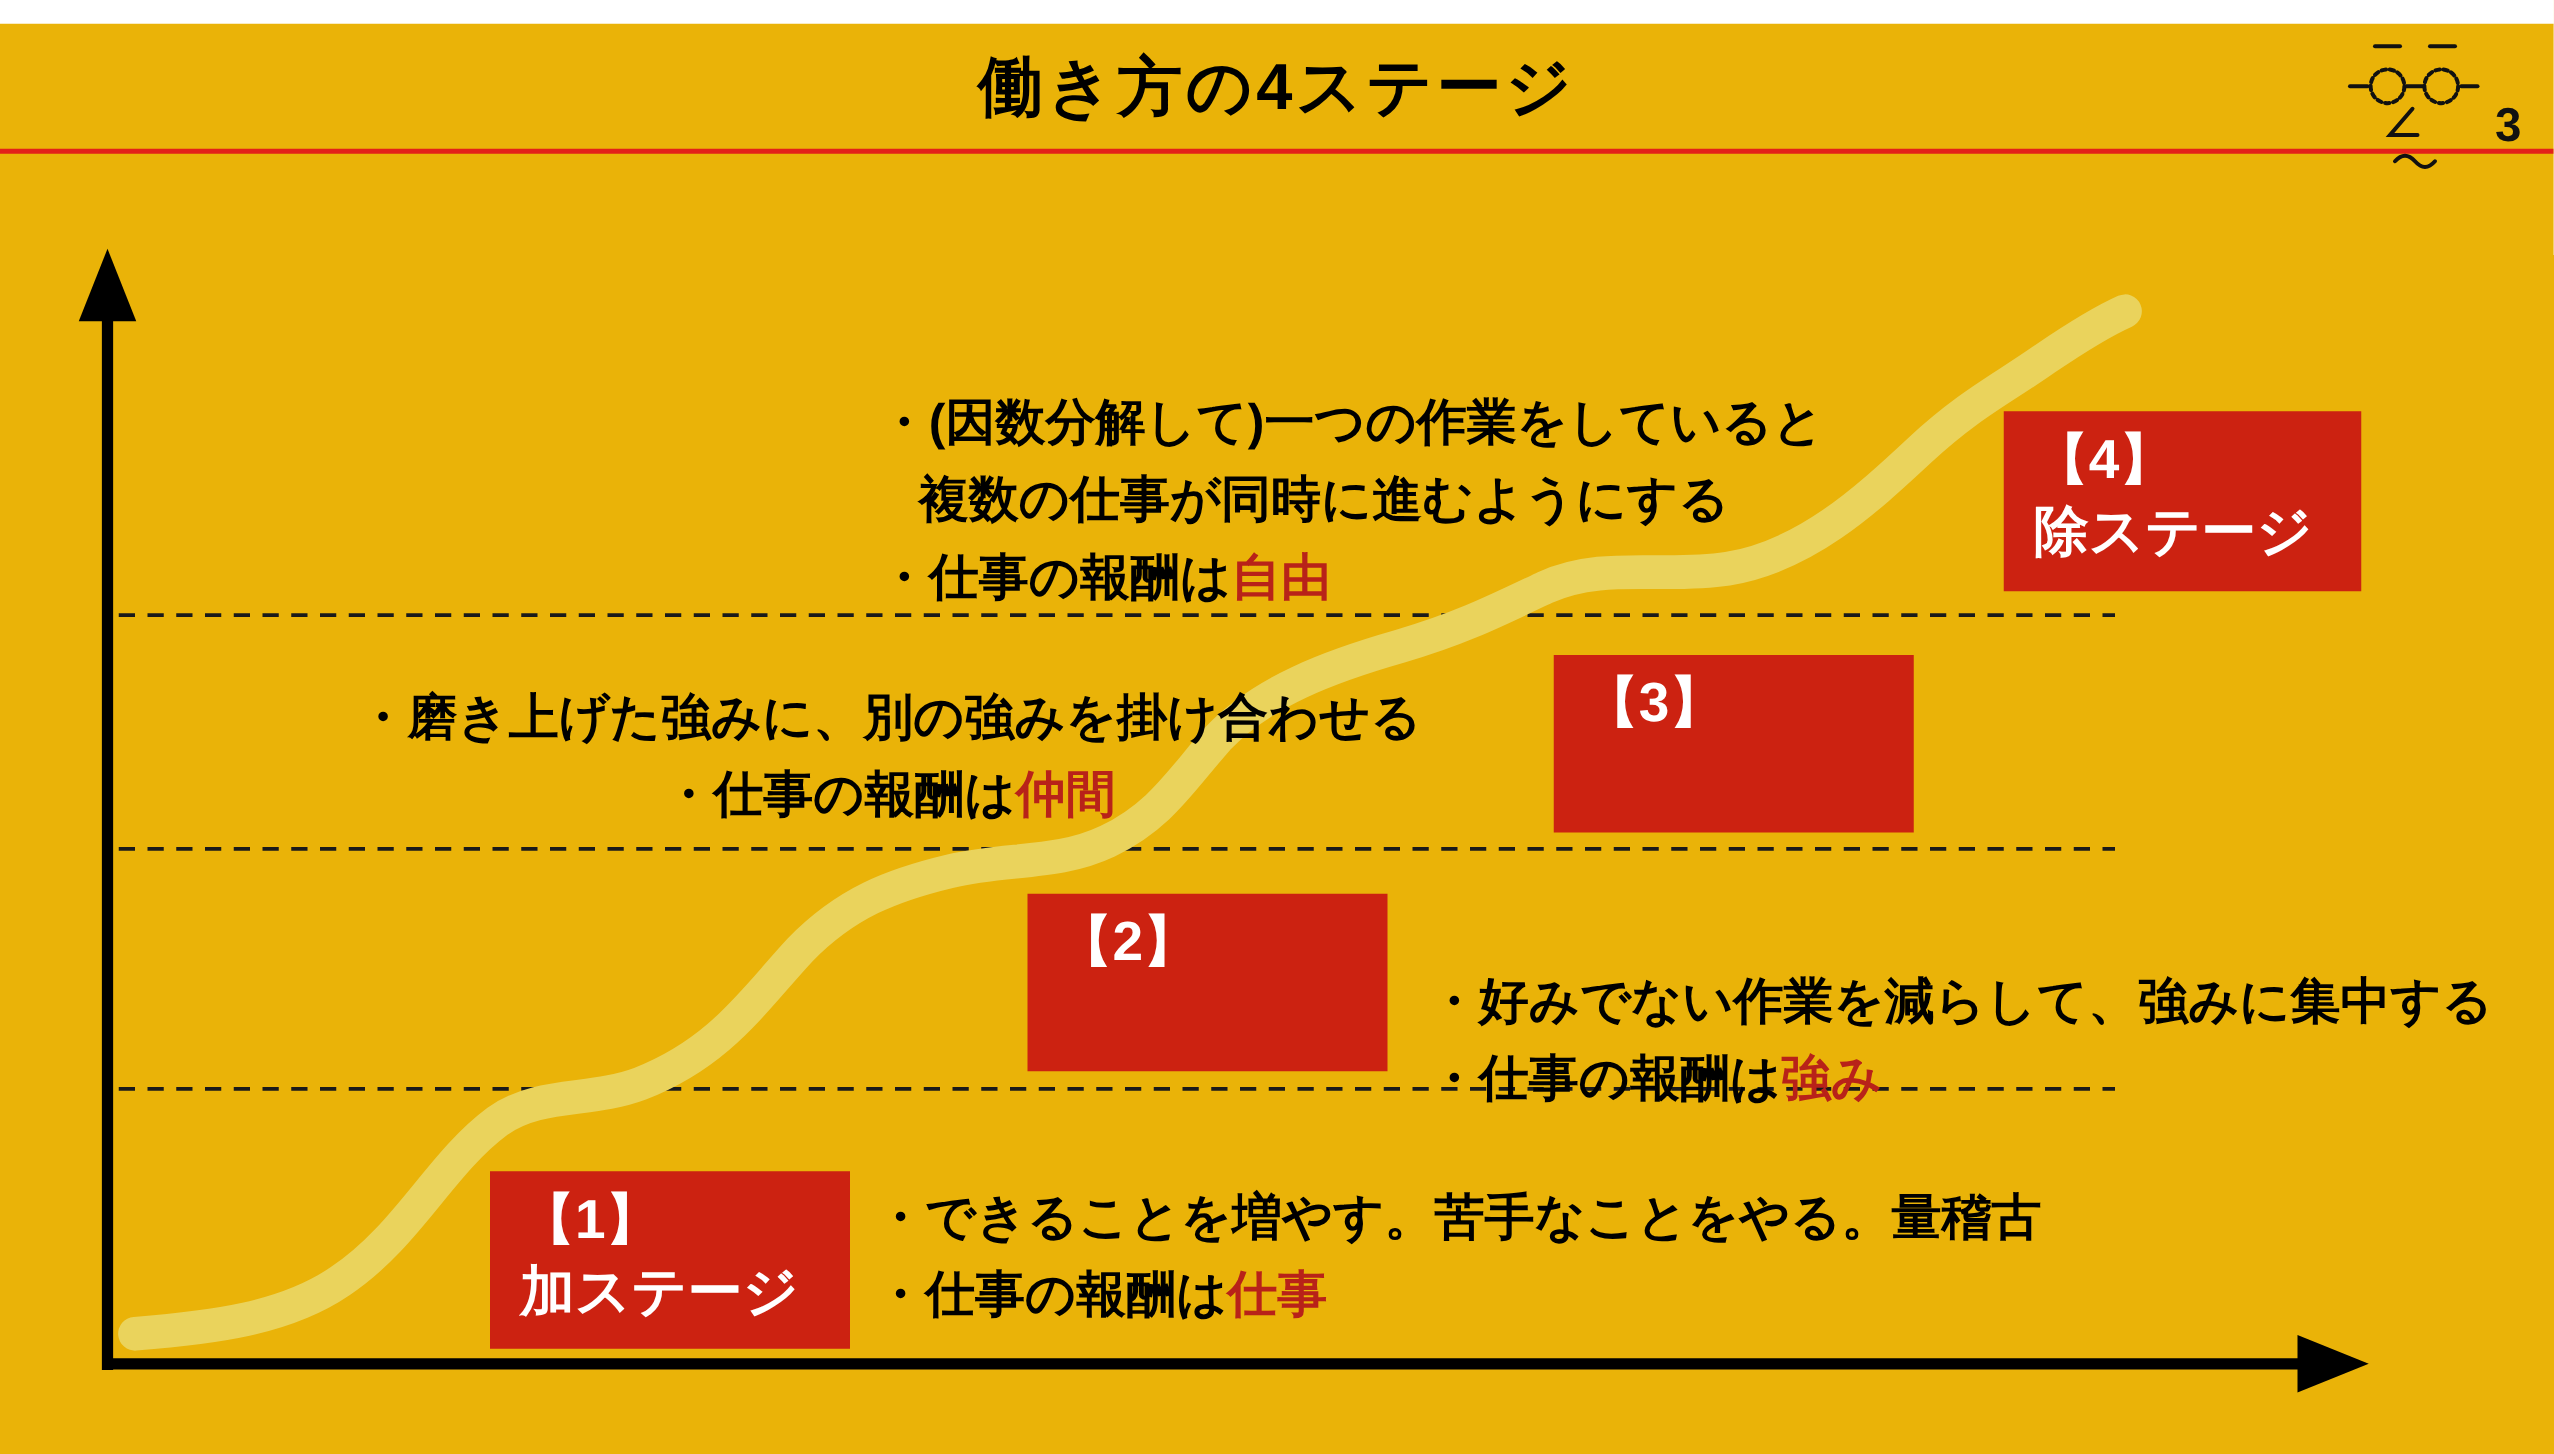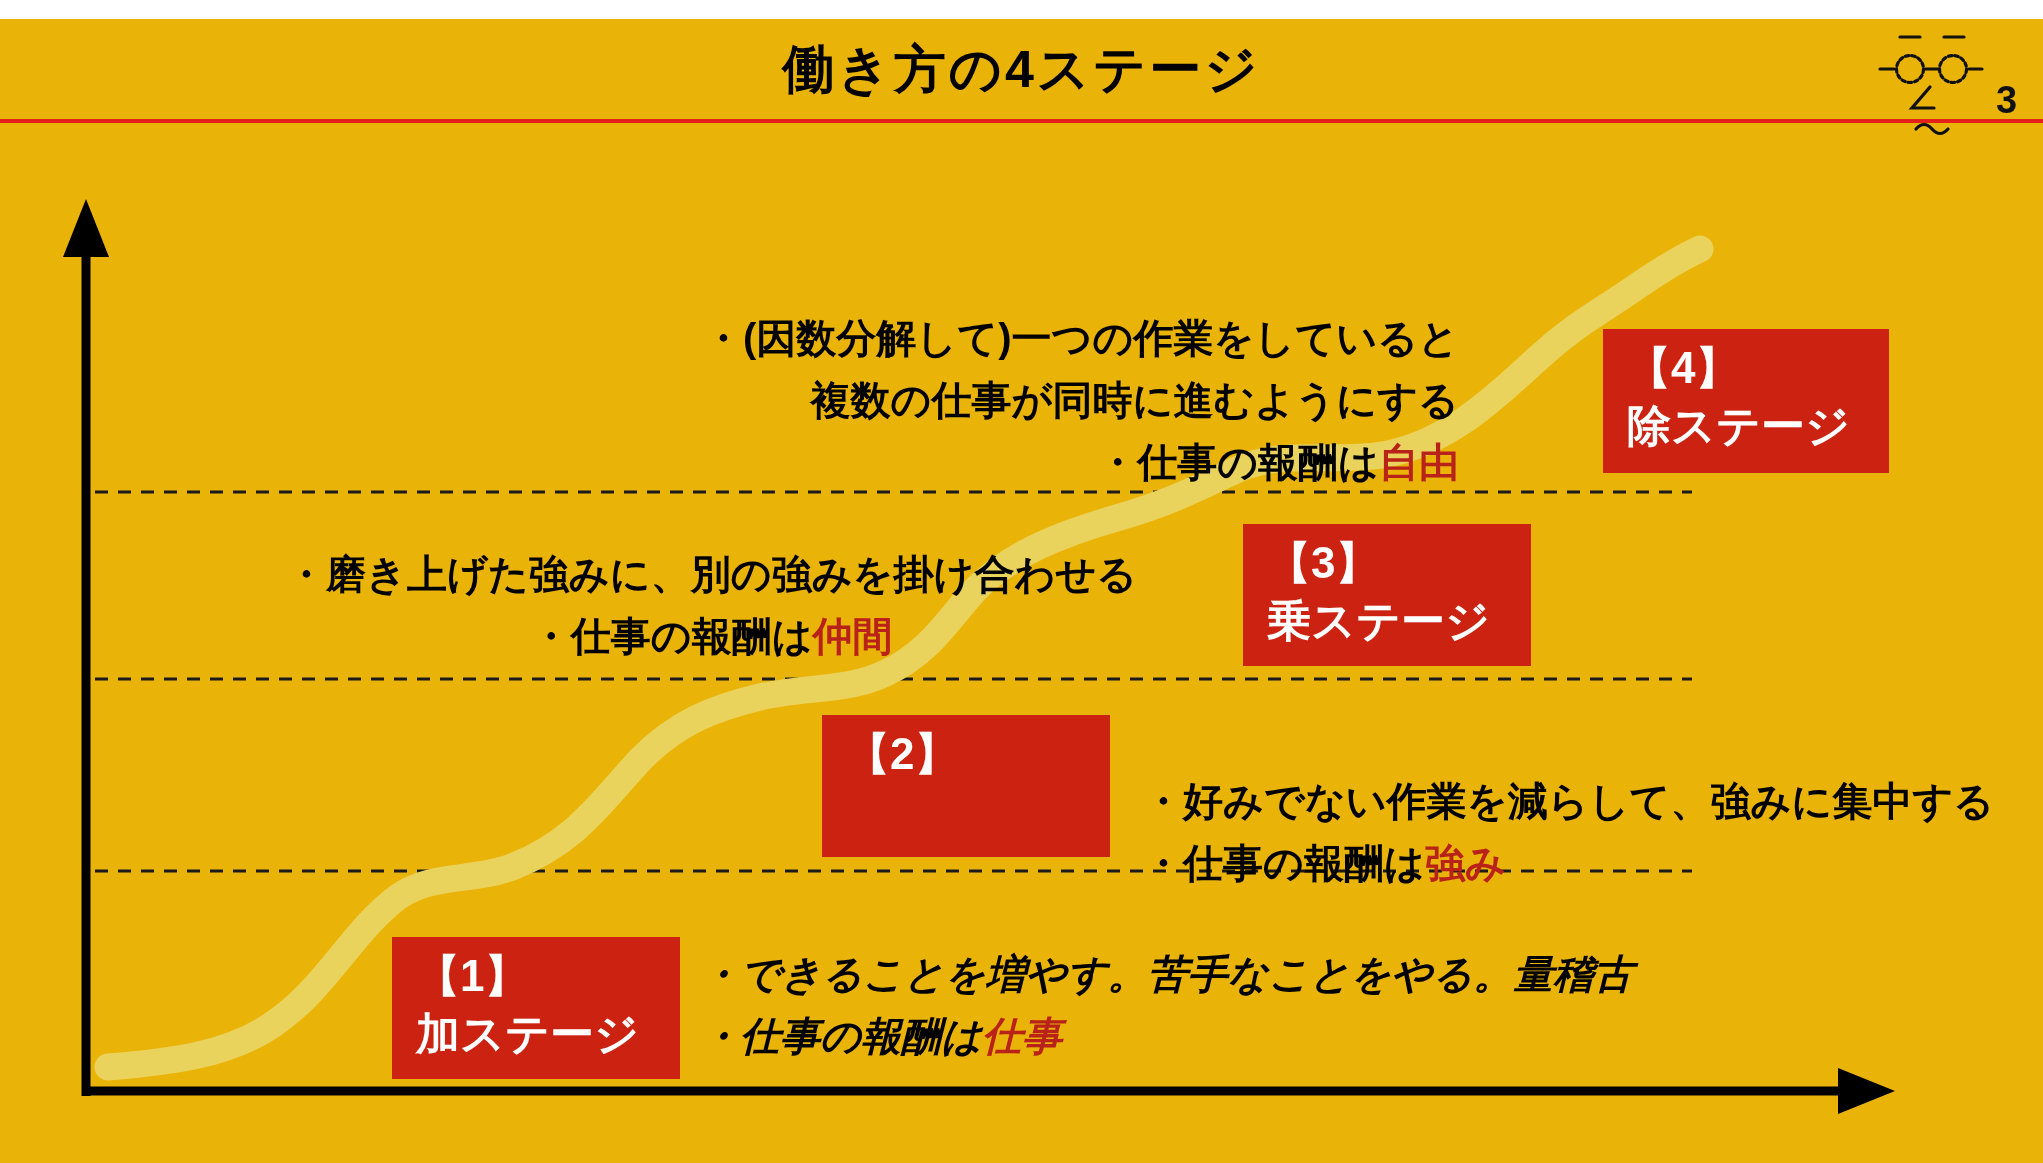--- a/index.html
+++ b/index.html
@@ -31,24 +31,24 @@
   }
   .box-1 { left:392px; top:918px; }
   .box-2 { left:822px; top:696px; }
   .box-3 { left:1243px; top:505px; }
   .box-4 { left:1603px; top:310px; width:286px; height:144px; }
 
   .desc {
     position:absolute; font-size:40px; font-weight:bold;
     line-height:1.55; color:#000; white-space:nowrap;
   }
-  .desc-1 { left:700px;  top:924px;font-style:italic; }
+  .desc-1 { left:700px;  top:924px; }
   .desc-2 { left:1143px; top:751px; }
   .desc-3 { left:286px;  top:524px;text-align:center; }
-  .desc-4 { left:703px;  top:288px;text-align:right; }
+  .desc-4 { left:703px;  top:288px; }
   .desc .indent { padding-left:32px; }
   .reward-word { color:#B82219; }
 </style>
 </head>
 <body>
 
 <div class="slide">
 
   <div class="title">働き方の4ステージ</div>
   <div class="title-rule"></div>
@@ -98,21 +98,20 @@
 
   <div class="stage-box box-1">
     <div>【1】</div>
     <div>加ステージ</div>
   </div>
   <div class="stage-box box-2">
     <div>【2】</div>
   </div>
   <div class="stage-box box-3">
     <div>【3】</div>
-    <div>乗ステージ</div>
   </div>
   <div class="stage-box box-4">
     <div>【4】</div>
     <div>除ステージ</div>
   </div>
 
   <div class="desc desc-1">
     <div>・できることを増やす。苦手なことをやる。量稽古</div>
     <div><span>・仕事の報酬は</span><span class="reward-word">仕事</span></div>
   </div>

